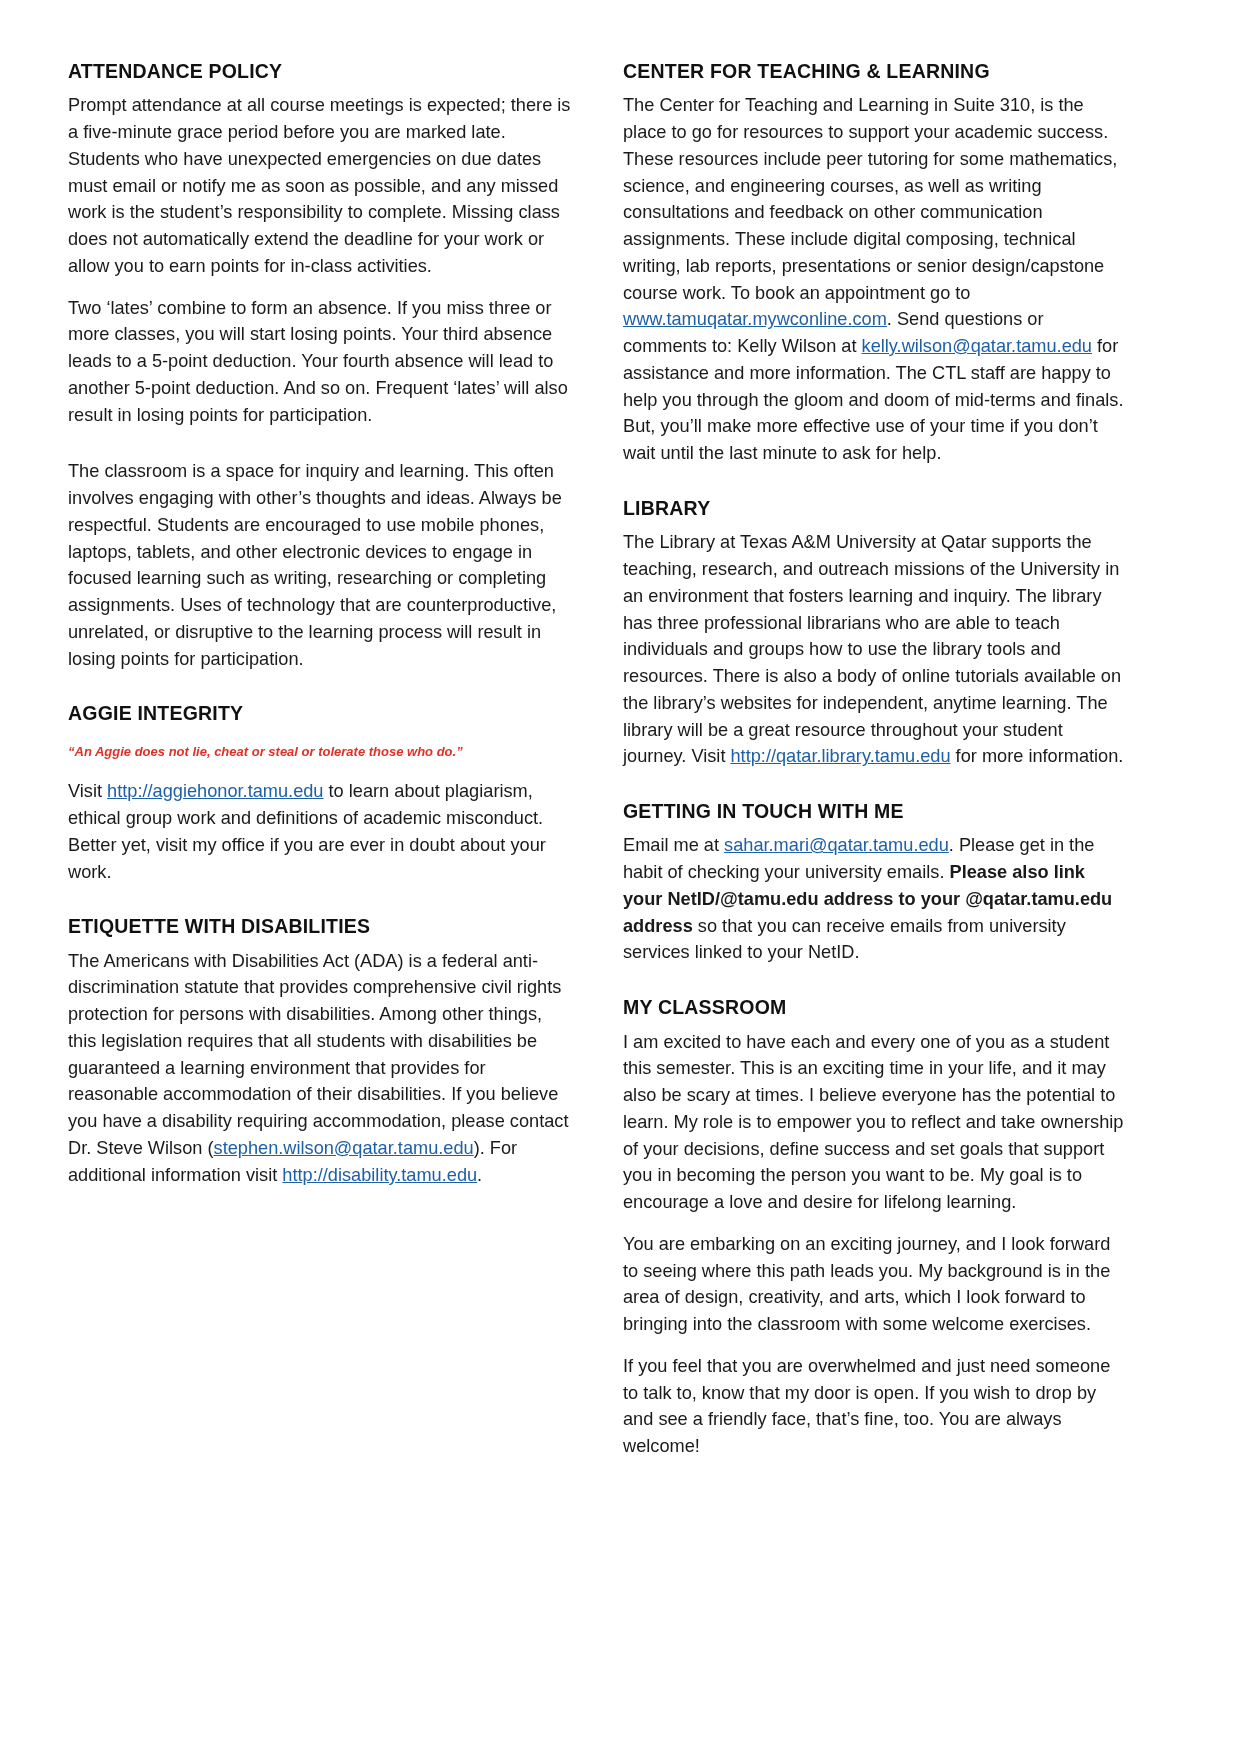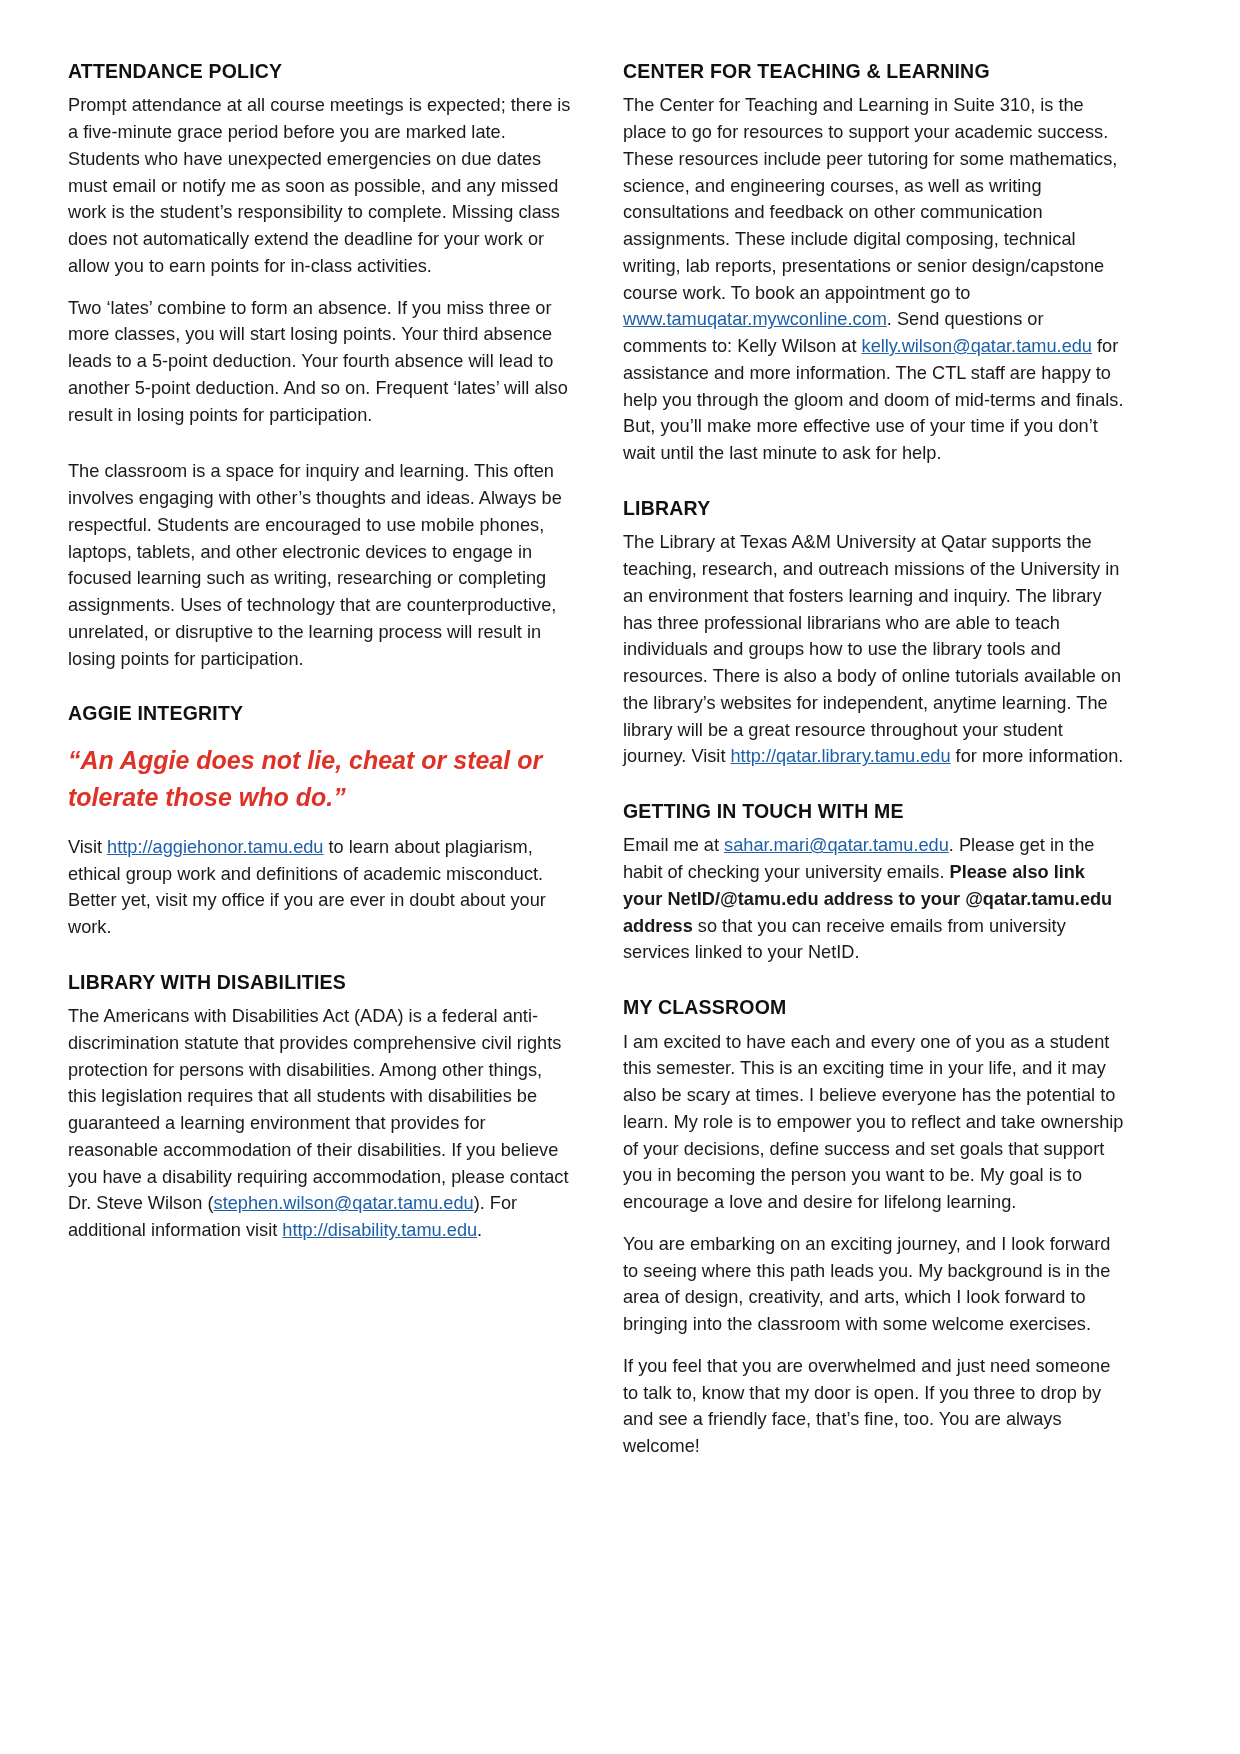--- a/index.html
+++ b/index.html
@@ -52,21 +52,21 @@
   p:last-child {
     margin-bottom: 0;
   }
   a.link {
     color: #1d5fa8;
   }
   .quote {
     color: #e03127;
     font-weight: bold;
     font-style: italic;
-    font-size: 25px;
+    font-size: 13px;
     line-height: 1.5;
     margin: 16px 0 17px 0;
   }
   .bold {
     font-weight: bold;
   }
 </style>
 </head>
 <body>
 
@@ -85,21 +85,21 @@
         <p>The classroom is a space for inquiry and learning. This often involves engaging with other’s thoughts and ideas. Always be respectful. Students are encouraged to use mobile phones, laptops, tablets, and other electronic devices to engage in focused learning such as writing, researching or completing assignments. Uses of technology that are counterproductive, unrelated, or disruptive to the learning process will result in losing points for participation.</p>
       </div>
 
       <div class="section">
         <h2 class="section-title">AGGIE INTEGRITY</h2>
         <p class="quote">“An Aggie does not lie, cheat or steal or tolerate those who do.”</p>
         <p><span>Visit </span><a class="link" href="#">http://aggiehonor.tamu.edu</a><span> to learn about plagiarism, ethical group work and definitions of academic misconduct. Better yet, visit my office if you are ever in doubt about your work.</span></p>
       </div>
 
       <div class="section">
-        <h2 class="section-title">LIBRARY WITH DISABILITIES</h2>
+        <h2 class="section-title">ETIQUETTE WITH DISABILITIES</h2>
         <p><span>The Americans with Disabilities Act (ADA) is a federal anti-discrimination statute that provides comprehensive civil rights protection for persons with disabilities. Among other things, this legislation requires that all students with disabilities be guaranteed a learning environment that provides for reasonable accommodation of their disabilities. If you believe you have a disability requiring accommodation, please contact Dr. Steve Wilson (</span><a class="link" href="#">stephen.wilson@qatar.tamu.edu</a><span>). For additional information visit </span><a class="link" href="#">http://disability.tamu.edu</a><span>.</span></p>
       </div>
 
     </div>
 
     <div class="col">
 
       <div class="section">
         <h2 class="section-title">CENTER FOR TEACHING &amp; LEARNING</h2>
         <p><span>The Center for Teaching and Learning in Suite 310, is the place to go for resources to support your academic success. These resources include peer tutoring for some mathematics, science, and engineering courses,  as well as writing consultations and feedback on other communication assignments. These include digital composing, technical writing, lab reports, presentations or senior design/capstone course work. To book an appointment go to </span><a class="link" href="#">www.tamuqatar.mywconline.com</a><span>. Send questions or comments to: Kelly Wilson at </span><a class="link" href="#">kelly.wilson@qatar.tamu.edu</a><span> for assistance and more information. The CTL staff are happy to help you through the gloom and doom of mid-terms and finals. But, you’ll make more effective use of your time if you don’t wait until the last minute to ask for help.</span></p>
@@ -112,19 +112,19 @@
 
       <div class="section">
         <h2 class="section-title">GETTING IN TOUCH WITH ME</h2>
         <p><span>Email me at </span><a class="link" href="#">sahar.mari@qatar.tamu.edu</a><span>. Please get in the habit of checking your university emails. </span><span class="bold">Please also link your NetID/@tamu.edu address to your @qatar.tamu.edu address</span><span> so that you can receive emails from university services linked to your NetID.</span></p>
       </div>
 
       <div class="section">
         <h2 class="section-title">MY CLASSROOM</h2>
         <p>I am excited to have each and every one of you as a student this semester. This is an exciting time in your life, and it may also be scary at times. I believe everyone has the potential to learn. My role is to empower you to reflect and take ownership of your decisions, define success and set goals that support you in becoming the person you want to be. My goal is to encourage a love and desire for lifelong learning.</p>
         <p>You are embarking on an exciting journey, and I look forward to seeing where this path leads you. My background is in the area of design, creativity, and arts, which I look forward to bringing into the classroom with some welcome exercises.</p>
-        <p>If you feel that you are overwhelmed and just need someone to talk to, know that my door is open. If you three to drop by and see a friendly face, that’s fine, too. You are always welcome!</p>
+        <p>If you feel that you are overwhelmed and just need someone to talk to, know that my door is open. If you wish to drop by and see a friendly face, that’s fine, too. You are always welcome!</p>
       </div>
 
     </div>
 
   </div>
 </div>
 
 </body></html>

